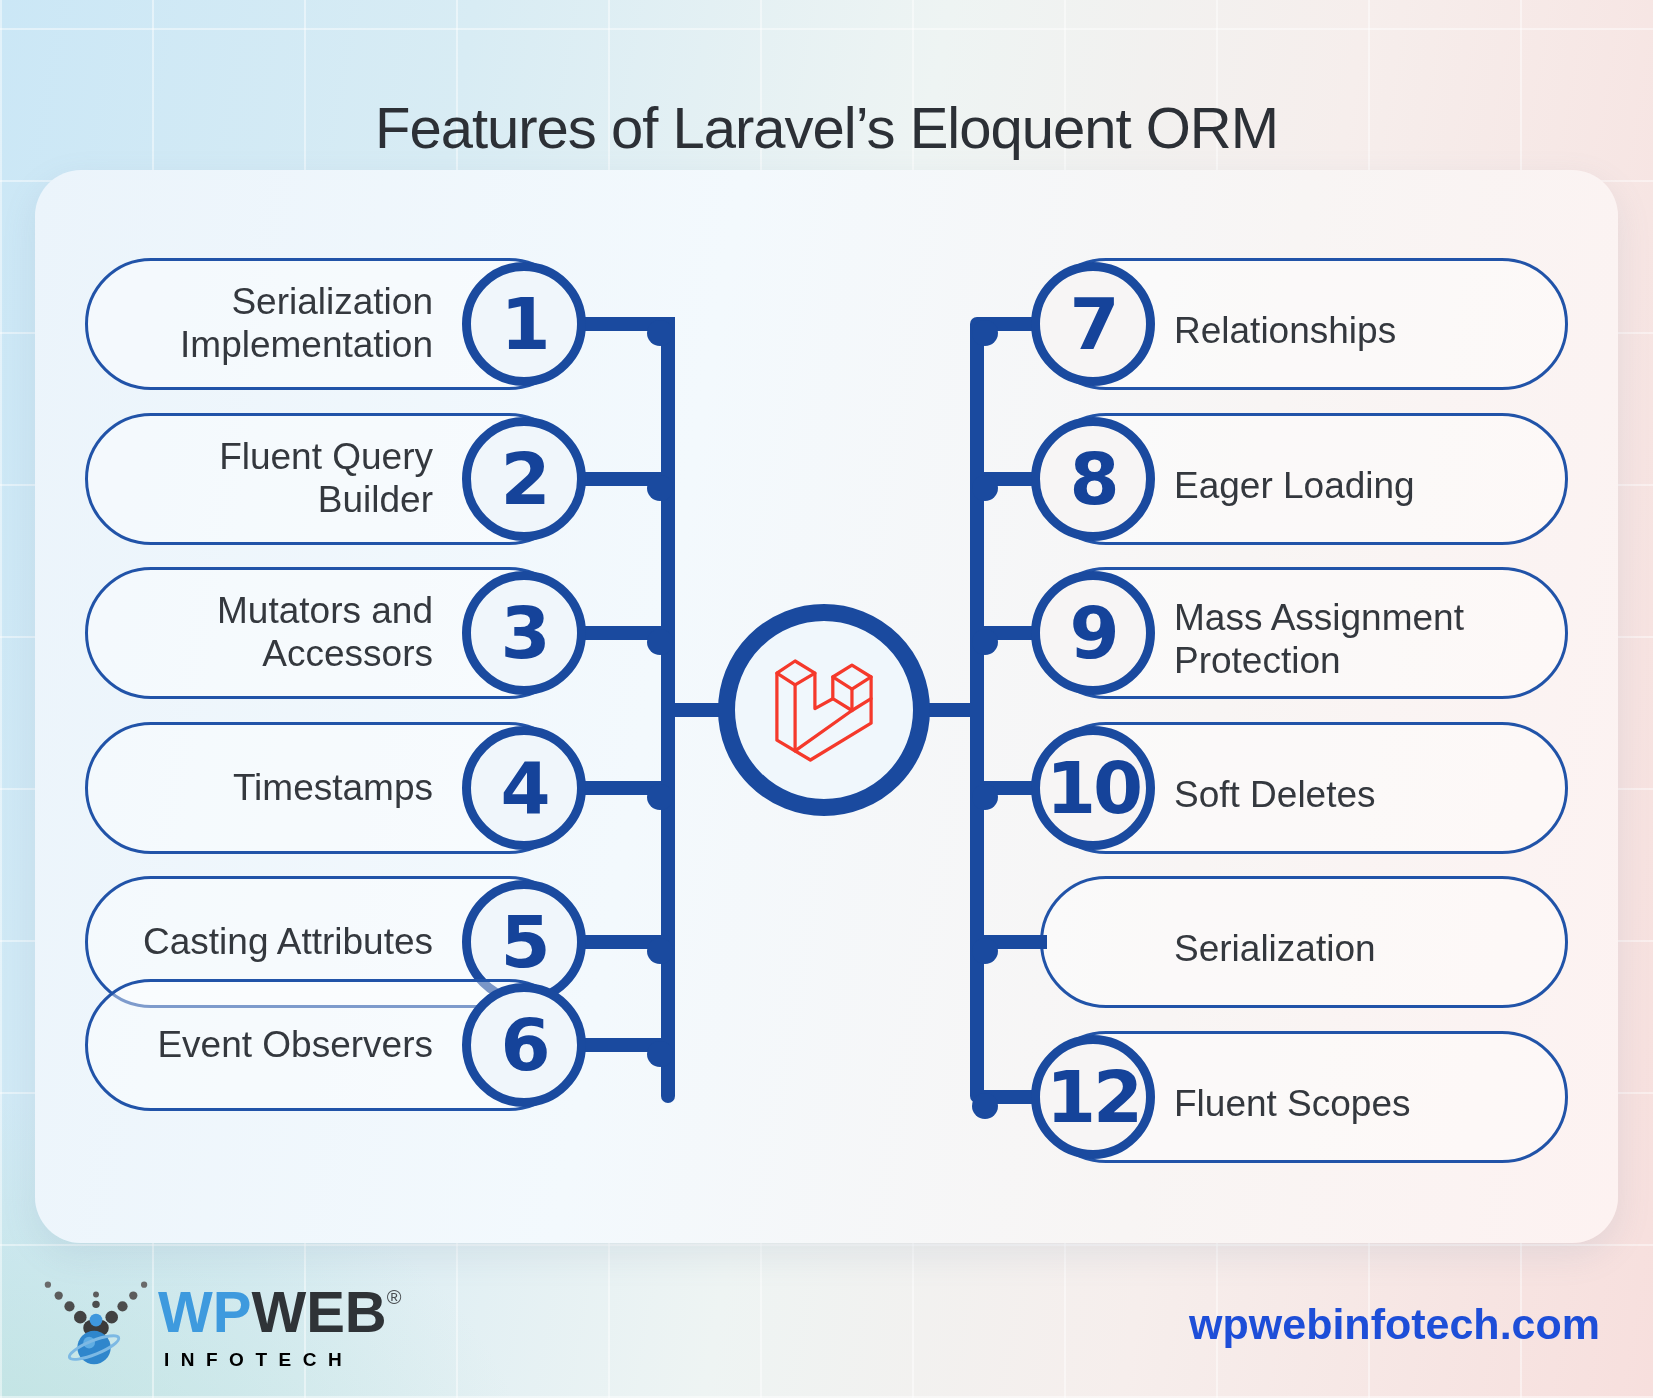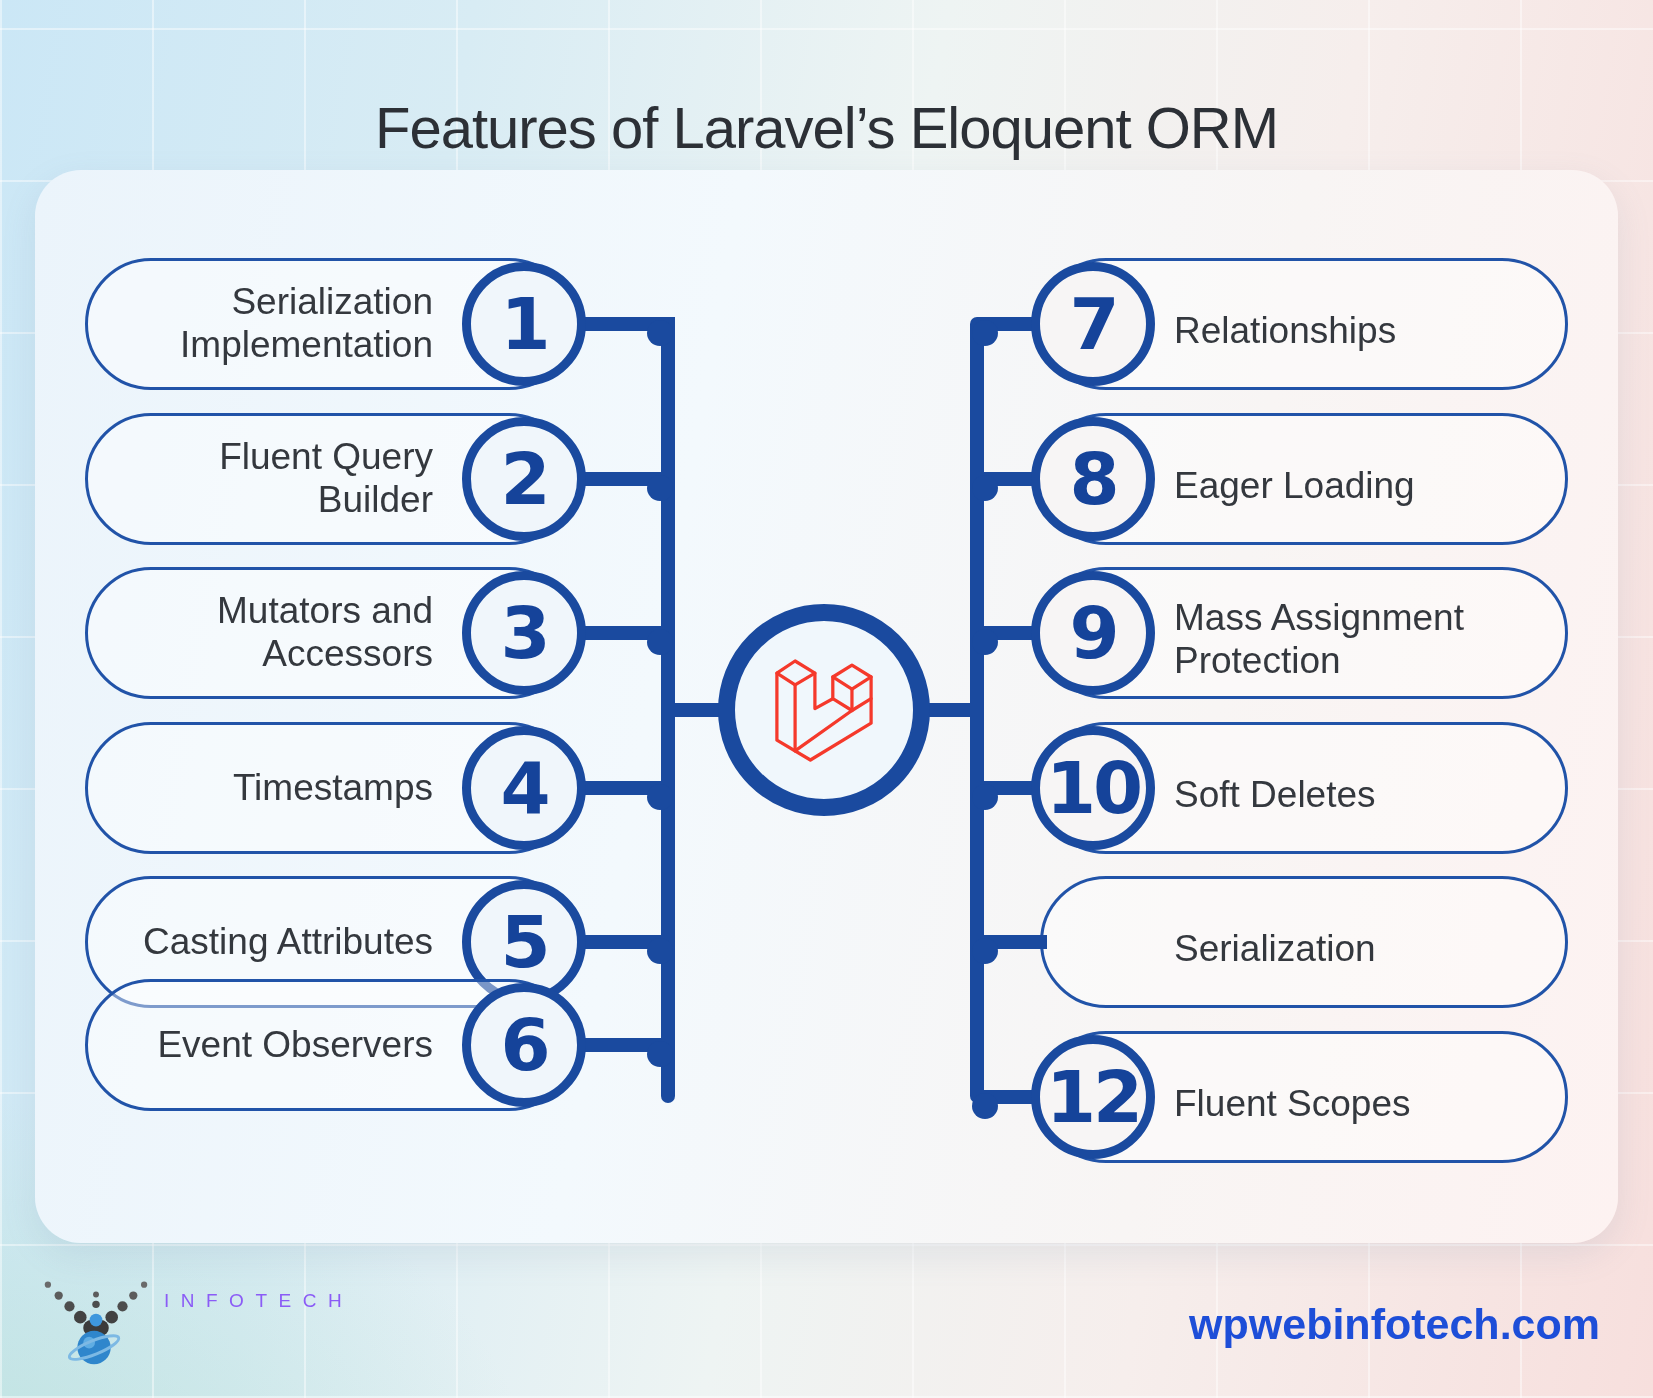--- a/index.html
+++ b/index.html
@@ -63,21 +63,21 @@
     border:17px solid #1a4a9f;border-radius:50%;background:#f0f7fc;
     display:flex;align-items:center;justify-content:center;
   }
   
   .brand{position:absolute;left:42px;top:1278px;display:flex;align-items:flex-start;}
   .wordmark{margin-left:8px;}
   .wordmark .line1{font-size:58px;font-weight:700;letter-spacing:0;}
   .wordmark .wp{color:#3e9ade;}
   .wordmark .web{color:#2f3337;}
   .wordmark .reg{font-size:20px;color:#4a4e52;vertical-align:28px;font-weight:400;}
-  .wordmark .tagline{margin-top:12px;margin-left:6px;font-size:19px;letter-spacing:11.5px;color:#8b5cf6;font-weight:400;}
+  .wordmark .tagline{margin-top:4px;margin-left:6px;font-size:19px;letter-spacing:11.5px;color:#000000;font-weight:700;}
   .url{
     position:absolute;right:53px;top:1300px;
     font-size:43px;font-weight:700;color:#1d4ed8;
   }
 </style>
 </head>
 <body>
 
 <div class="card"></div>
 
@@ -211,17 +211,20 @@
     <circle cx="71" cy="39" r="6.4" fill="#424242"></circle>
     <circle cx="60" cy="50" r="8" fill="#3b3b3b"></circle>
     <circle cx="55" cy="16" r="3" fill="#5c5c5c"></circle>
     <circle cx="55" cy="26" r="3.8" fill="#4d4d4d"></circle>
     <circle cx="55" cy="42" r="6.5" fill="#3e97dd"></circle>
     <circle cx="53" cy="70" r="17" fill="#2f86cc"></circle>
     <circle cx="48" cy="65" r="6" fill="#6cb6e8" opacity="0.8"></circle>
     <ellipse cx="53" cy="70" rx="27" ry="7" fill="none" stroke="#7db9e4" stroke-width="3" transform="rotate(-22 53 70)"></ellipse>
   </svg>
   <div class="wordmark">
+    <div class="line1">
+      <span class="wp">WP</span><span class="web">WEB</span><span class="reg">®</span>
+    </div>
     <div class="tagline">INFOTECH</div>
   </div>
 </div>
 
 <div class="url">wpwebinfotech.com</div>
 
 </body></html>

